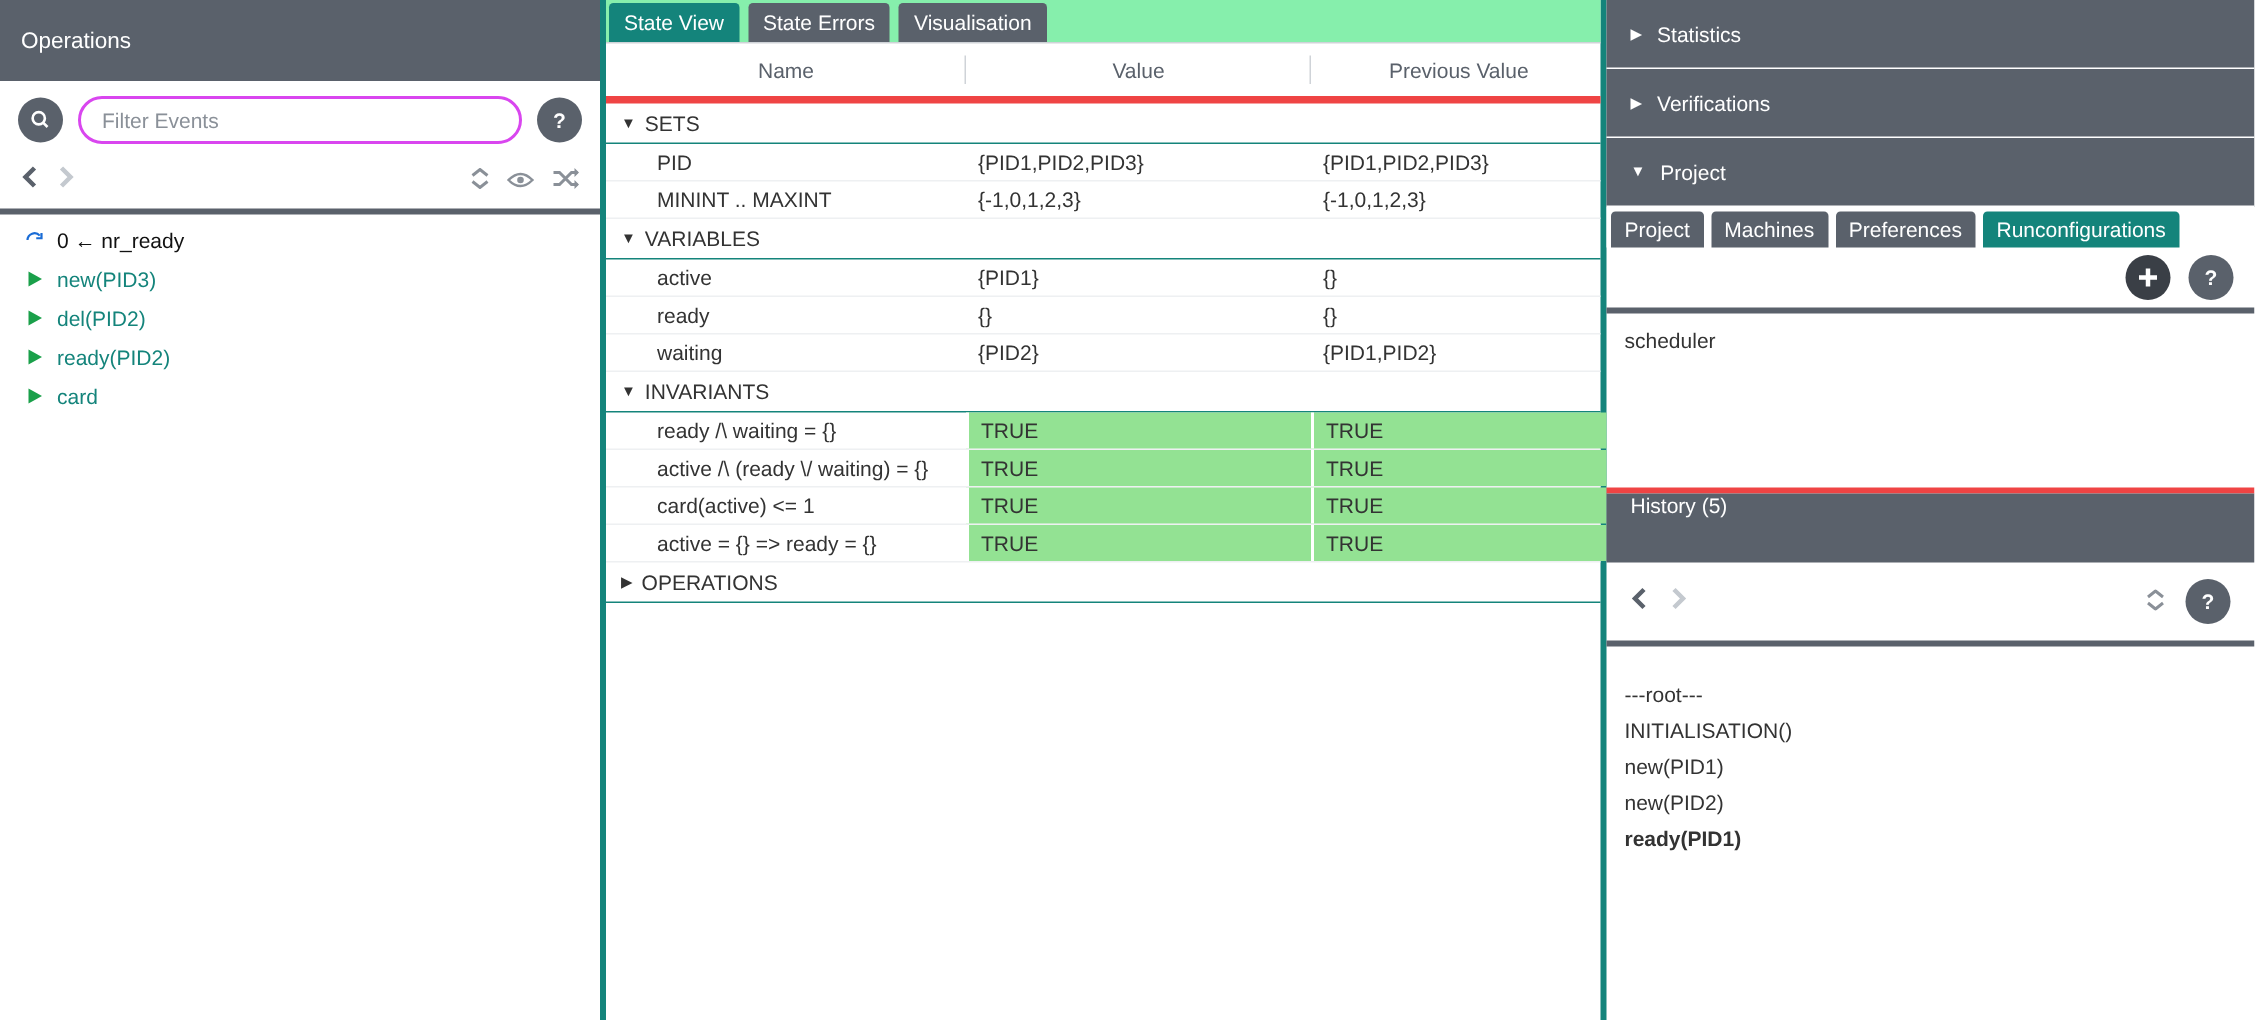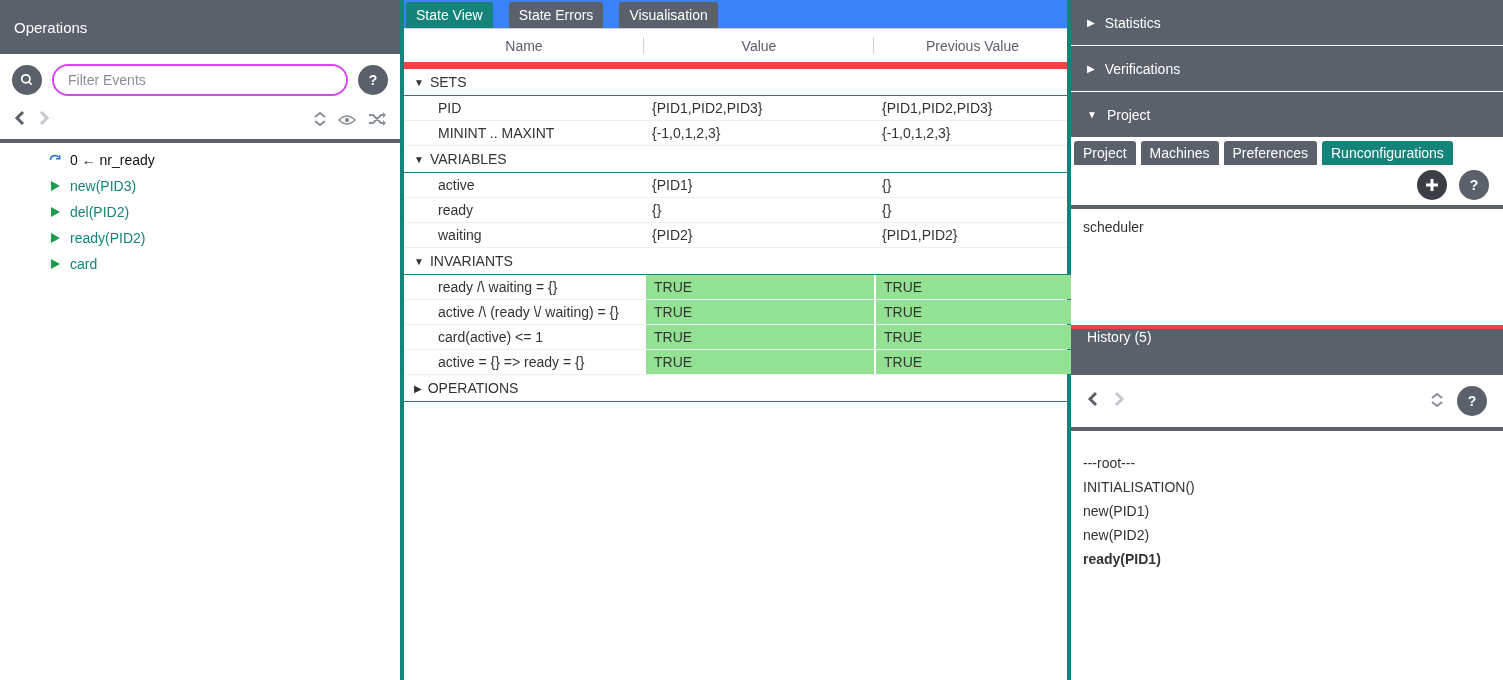--- a/index.html
+++ b/index.html
@@ -44,50 +44,50 @@
   }
   .filter-input::placeholder { color:#8a9098; }
   .ops-nav {
     display:flex; align-items:center; padding:4px 14px 8px; gap:12px;
     border-bottom:4px solid #5a616b; color:#8a9098;
   }
   .ops-nav .spacer { flex:1; }
   .nav-chevron { font-size:18px; color:#b0b6bd; cursor:pointer; }
   .nav-chevron.enabled { color:#5a616b; }
 
-  .ops-list { padding:4px 0;margin-left:32px; }
+  .ops-list { padding:4px 0; }
   .ops-item {
     display:flex; align-items:center; gap:8px; padding:5px 16px;
     cursor:pointer;
   }
   .ops-item .glyph { width:14px; display:flex; justify-content:center; }
   .ops-item.refresh { color:#111; }
   .ops-item.refresh .glyph { color:#1a6cd6; }
   .ops-item.play { color:#14847b; }
   .ops-item.play .glyph svg { display:block; }
 
   
   .mid-tabs {
-    display:flex; gap:16px; padding:2px 2px 0; background:#3b82f6;
+    display:flex; gap:6px; padding:2px 2px 0; background:#86efac;
   }
   .mid-tab {
     background:#5a616b; color:#fff; padding:5px 10px; font-size:14px;
     border-top-left-radius:3px; border-top-right-radius:3px; cursor:pointer;
   }
   .mid-tab.active { background:#14847b; }
 
   .state-table {
     border-top:1px solid #cfd3d8;
   }
   .state-head, .state-row {
     display:grid; grid-template-columns: 240px 230px 197px; align-items:center;
   }
   .state-head {
     height:40px; color:#5a616b; text-align:center;
-    border-bottom:7px solid #ef4444;
+    border-bottom:5px solid #ef4444;
   }
   .state-head > div { position:relative; height:100%; display:flex; align-items:center; justify-content:center; }
   .state-head > div:not(:last-child)::after {
     content:""; position:absolute; right:0; top:8px; bottom:8px; width:1px; background:#cfd3d8;
   }
   .state-section {
     display:flex; align-items:center; gap:6px; padding:5px 10px;
     border-bottom:1px solid #14847b; font-weight:400; color:#333;
   }
   .state-section .tri { font-size:10px; }

